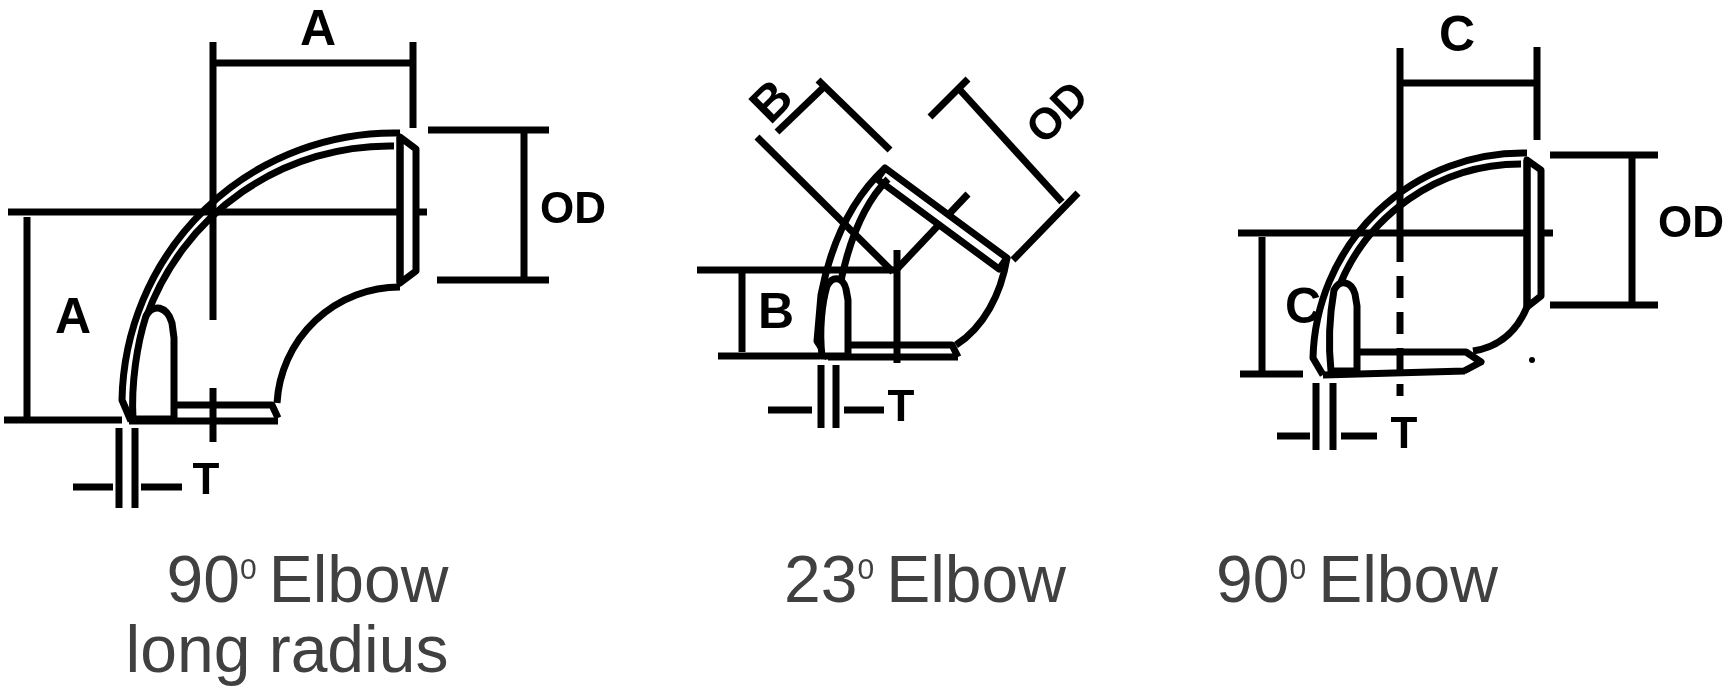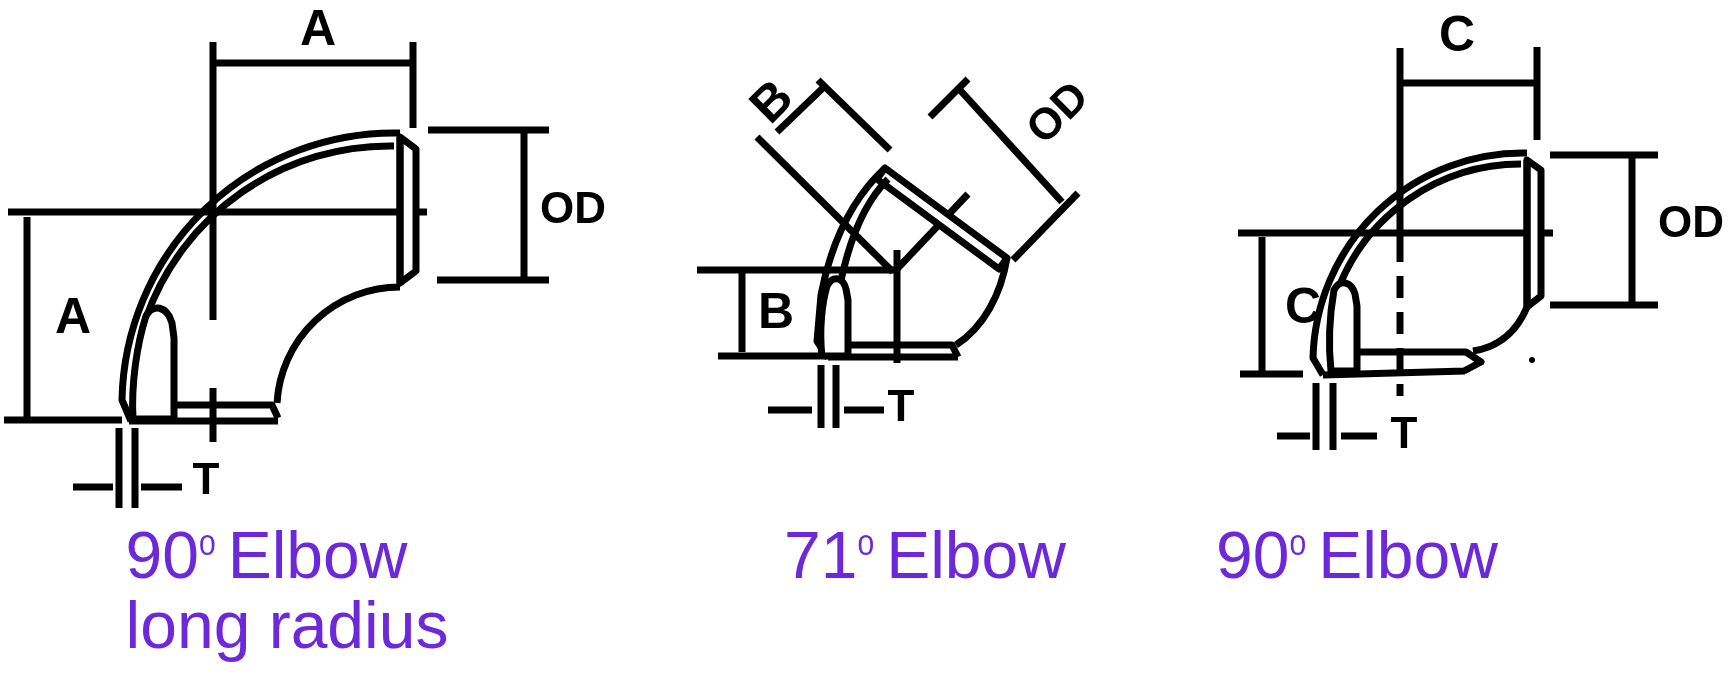--- a/index.html
+++ b/index.html
@@ -13,22 +13,22 @@
   .fillw{fill:#ffffff !important;}
   .lbl{
     position:absolute;transform:translate(-50%,-50%);
     font-weight:bold;color:#000;white-space:nowrap;line-height:1;
   }
   .lbl.big{font-size:50px;}
   .lbl.od{font-size:44px;}
   .lbl.t{font-size:44px;font-weight:600;}
   .lbl.rot{transform:translate(-50%,-50%) rotate(-45deg);}
   .caption{
-    position:absolute;top:520px;transform:translateX(-50%);
-    font-size:66px;line-height:70px;color:#6d28d9;text-align:left;white-space:nowrap;
+    position:absolute;top:544px;transform:translateX(-50%);
+    font-size:66px;line-height:70px;color:#404040;text-align:right;white-space:nowrap;
   }
   .caption sup{font-size:30px;vertical-align:super;line-height:0;}
   .caption .word{margin-left:12px;}
 </style>
 </head>
 <body>
 
 <div id="stage">
 
   <svg id="drawing" width="1730" height="695" viewBox="0 0 1730 695">
@@ -113,21 +113,21 @@
   <div class="lbl big" style="left:1303px;top:306px">C</div>
   <div class="lbl od" style="left:1691px;top:222px">OD</div>
   <div class="lbl t" style="left:1404px;top:433px">T</div>
 
   <div class="caption" style="left:287px">
     <div><span>90</span><sup>0</sup><span class="word">Elbow</span></div>
     <div>long radius</div>
   </div>
 
   <div class="caption" style="left:925px">
-    <div><span>71</span><sup>0</sup><span class="word">Elbow</span></div>
+    <div><span>23</span><sup>0</sup><span class="word">Elbow</span></div>
     <div></div>
   </div>
 
   <div class="caption" style="left:1357px">
     <div><span>90</span><sup>0</sup><span class="word">Elbow</span></div>
   </div>
 
 </div>
 
 </body></html>

